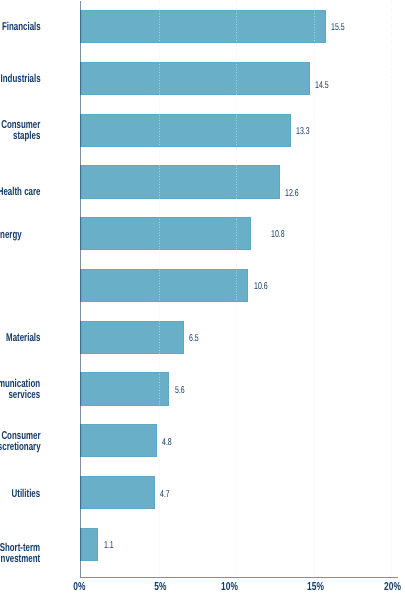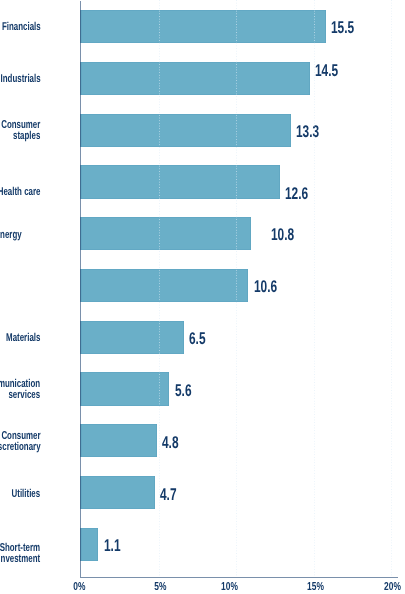--- a/index.html
+++ b/index.html
@@ -30,22 +30,22 @@
   .row{position:absolute;left:0;top:0;width:370px;height:594px;}
 
   .bar{position:absolute;background:#6aafc8;box-shadow:inset 0 0 0 0.55px #5ba2bf;}
   .bar::before{content:"";position:absolute;left:-0.9px;top:0;width:1.1px;height:100%;
                background:#3f6d91;}
 
   .cat-label{position:absolute;text-align:right;color:#143a68;
              font-weight:bold;font-size:11.4px;line-height:11.2px;white-space:pre;}
   .cat-label span{display:inline-block;transform:scaleX(0.695);transform-origin:right center;}
 
-  .val-label{position:absolute;color:#143a68;font-weight:bold;
-             font-size:17px;line-height:11.9px;white-space:nowrap;}
+  .val-label{position:absolute;color:#143a68;font-weight:normal;
+             font-size:10px;line-height:11.9px;white-space:nowrap;}
   .val-label span{display:inline-block;transform:scaleX(0.70);transform-origin:left center;}
 
   .tick-label{position:absolute;color:#143a68;font-weight:bold;
               font-size:11.5px;line-height:11.5px;text-align:center;white-space:nowrap;width:80px;}
   .tick-label span{display:inline-block;transform:scaleX(0.73);transform-origin:center center;}
 </style>
 </head>
 <body>
 
 <div id="chart">
@@ -58,21 +58,21 @@
 
     <div id="bars-layer">
       <div class="row">
         <div class="cat-label" style="right: 329.6px; top: 28.1px; transform: translateY(-50%);"><span>Financials</span></div>
         <div class="bar" style="left: 81px; top: 10.1px; width: 244.59px; height: 33.2px;"></div>
         <div class="val-label" style="left: 330.89px; top: 27.95px; transform: translateY(-50%);"><span>15.5</span></div>
       </div>
       <div class="row">
         <div class="cat-label" style="right: 329.6px; top: 79.95px; transform: translateY(-50%);"><span>Industrials</span></div>
         <div class="bar" style="left: 81px; top: 61.87px; width: 228.81px; height: 33.2px;"></div>
-        <div class="val-label" style="left: 315.11px; top: 71px; transform: translateY(-50%);"><span>14.5</span></div>
+        <div class="val-label" style="left: 315.11px; top: 86px; transform: translateY(-50%);"><span>14.5</span></div>
       </div>
       <div class="row">
         <div class="cat-label" style="right: 329.6px; top: 130.8px; transform: translateY(-50%);"><span>Consumer
 staples</span></div>
         <div class="bar" style="left: 81px; top: 113.64px; width: 209.874px; height: 33.2px;"></div>
         <div class="val-label" style="left: 296.174px; top: 131.65px; transform: translateY(-50%);"><span>13.3</span></div>
       </div>
       <div class="row">
         <div class="cat-label" style="right: 329.6px; top: 193px; transform: translateY(-50%);"><span>Health care</span></div>
         <div class="bar" style="left: 81px; top: 165.41px; width: 198.828px; height: 33.2px;"></div>

